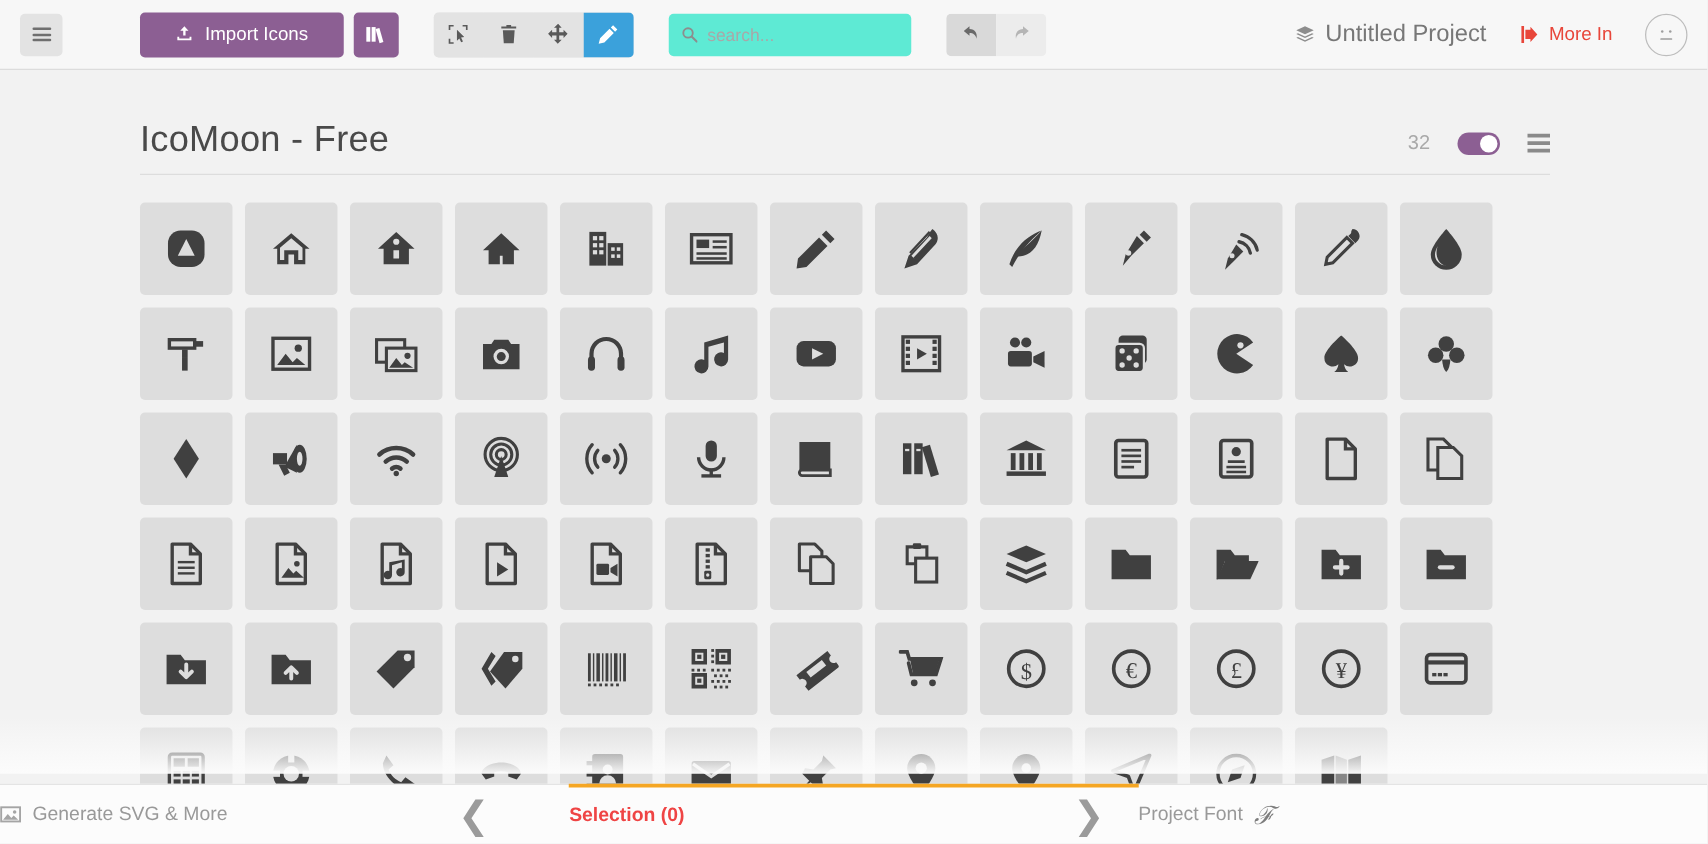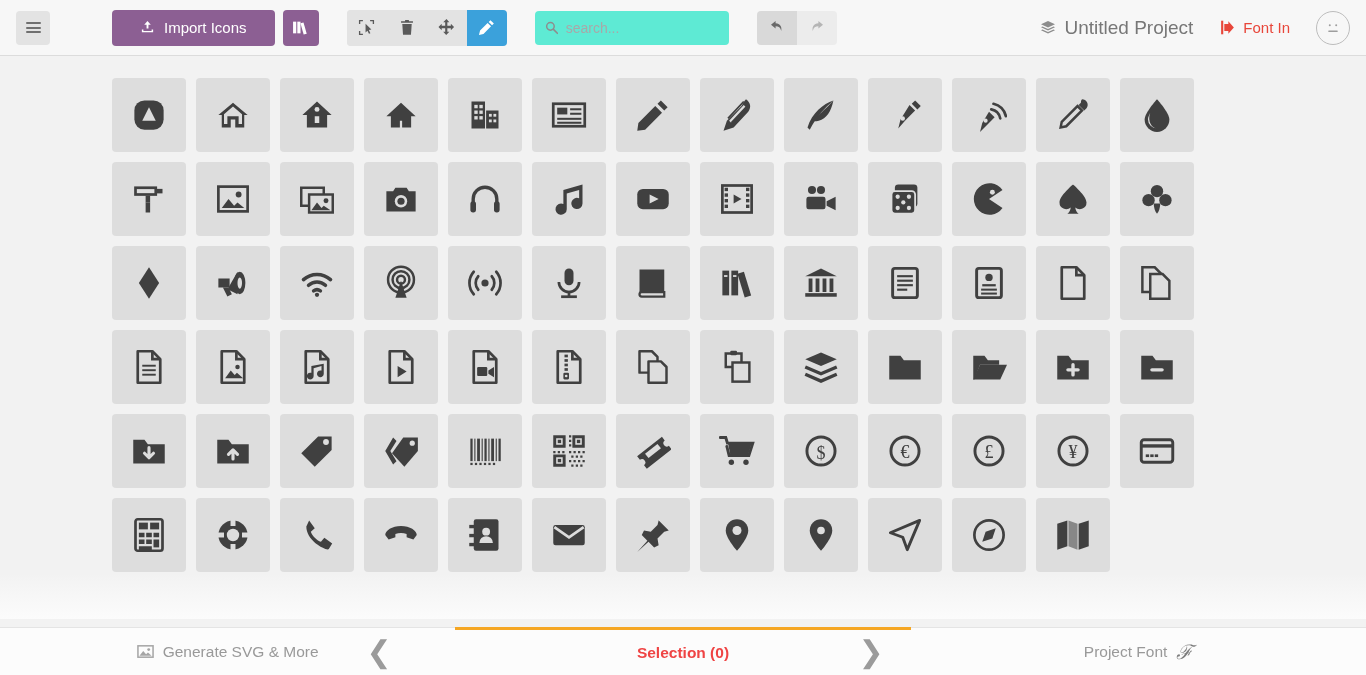--- a/index.html
+++ b/index.html
@@ -173,21 +173,21 @@
   
   .bottom {
     position: absolute; left: 0; right: 0; bottom: 0;
     height: 48px;
     background: #fcfcfc;
     border-top: 1px solid #e4e4e4;
     display: flex;
   }
   .bot-tab {
     flex: 1;
-    display: flex; align-items: center; justify-content: center;
+    display: flex; align-items: center; justify-content: flex-start;
     gap: 9px;
     font-size: 15.5px;
     color: #999;
     cursor: pointer;
     position: relative;
   }
   .bot-tab.active {
     color: #ef4444;
     font-weight: bold;
     border-top: 3px solid #f5a623;
@@ -289,35 +289,49 @@
         <path d="M8 12.1L2.4 9.5 1 10.2 8 13.4l7-3.2-1.4-.7L8 12.1z" fill="#8d8d8d"></path>
       </svg>
       <span>Untitled Project</span>
     </div>
 
     <div class="signin">
       <svg width="17" height="17" viewBox="0 0 16 16">
         <path d="M8.8 4.6V2.2L14 8l-5.2 5.8v-2.4H5V4.6h3.8z" fill="#e8463a"></path>
         <path d="M2 1.6h2v12.8H2z" fill="#e8463a"></path>
       </svg>
-      <span>Font In</span>
+      <span>More In</span>
     </div>
 
     <div class="avatar">
       <svg width="22" height="22" viewBox="0 0 24 24">
         <circle cx="8.5" cy="9" r="1.1" fill="#9e9e9e"></circle>
         <circle cx="15.5" cy="9" r="1.1" fill="#9e9e9e"></circle>
         <path d="M7.5 15.5h9" stroke="#9e9e9e" stroke-width="1.5" stroke-linecap="round"></path>
       </svg>
     </div>
   </div>
 </div>
 
 <div class="content">
 
+  <div class="set-head">
+    <div class="set-title">IcoMoon - Free</div>
+    <div class="set-head-right">
+      <span class="count">32</span>
+      <div class="toggle">
+        <div class="knob"></div>
+      </div>
+      <div class="set-menu">
+        <span></span>
+          <span></span>
+          <span></span>
+      </div>
+    </div>
+  </div>
 
   <div class="grid" id="icon-grid">
       <div class="icon-cell">
         <span>
           <svg width="36" height="36" viewBox="0 0 32 32">
             <rect x="3" y="3" width="26" height="26" rx="9" fill="#404040"></rect>
             <path d="M16 9l6 12H10l6-12z" fill="#ddd"></path>
           </svg>
         </span>
       </div>

